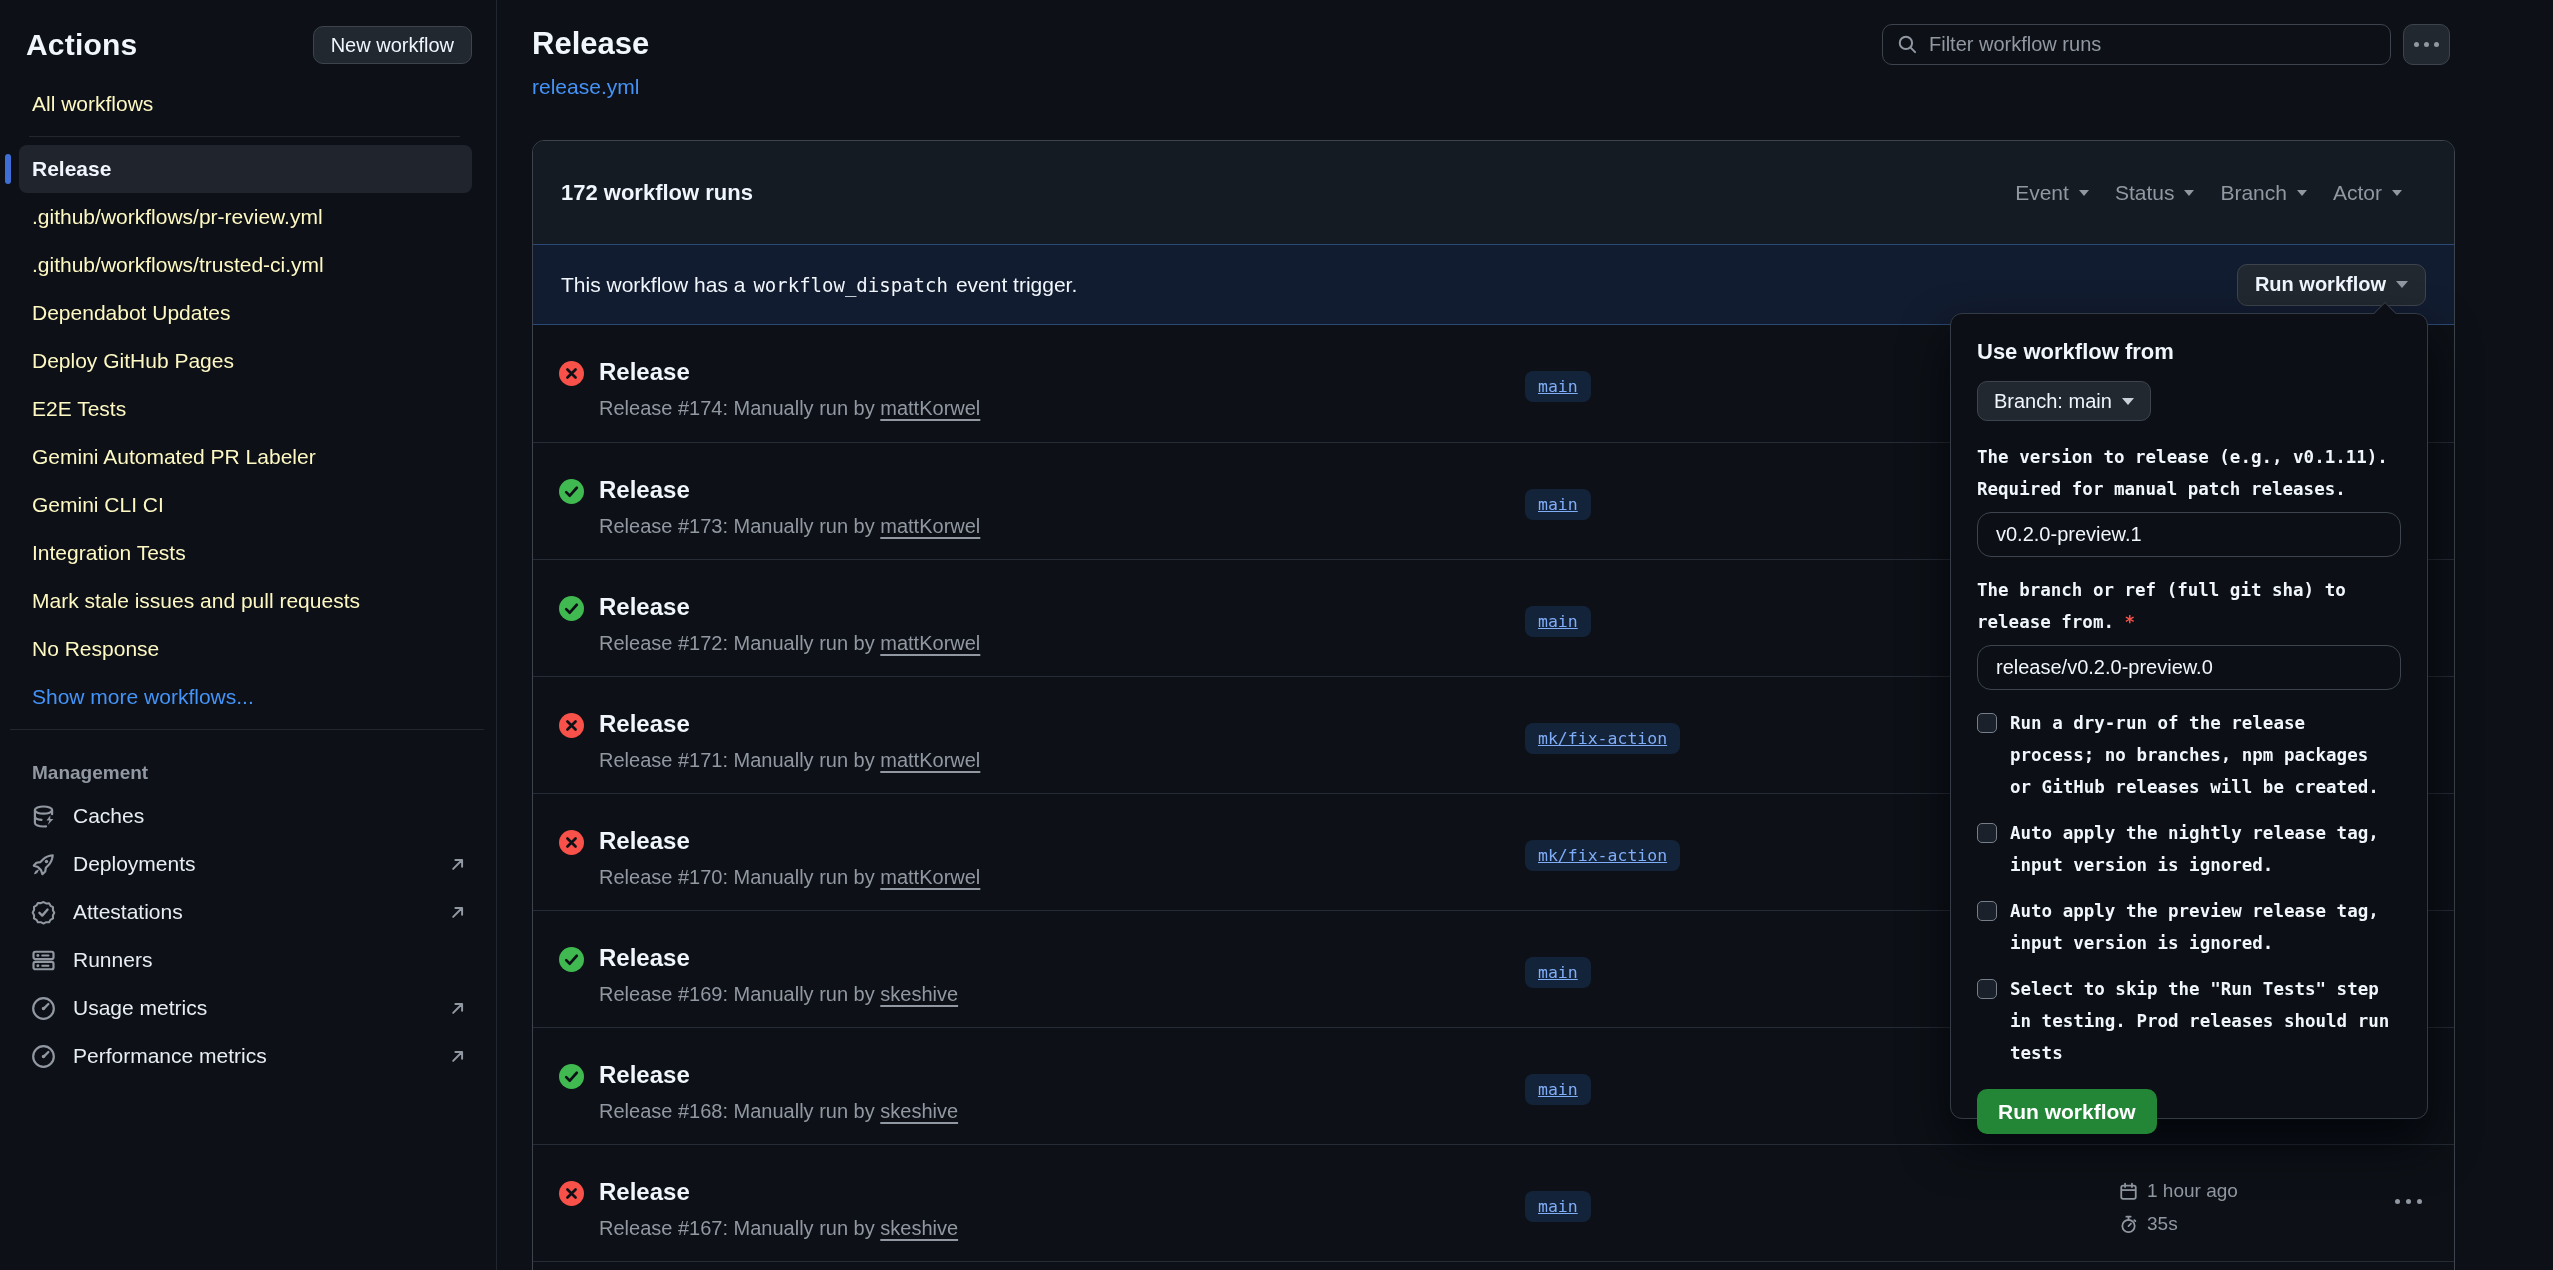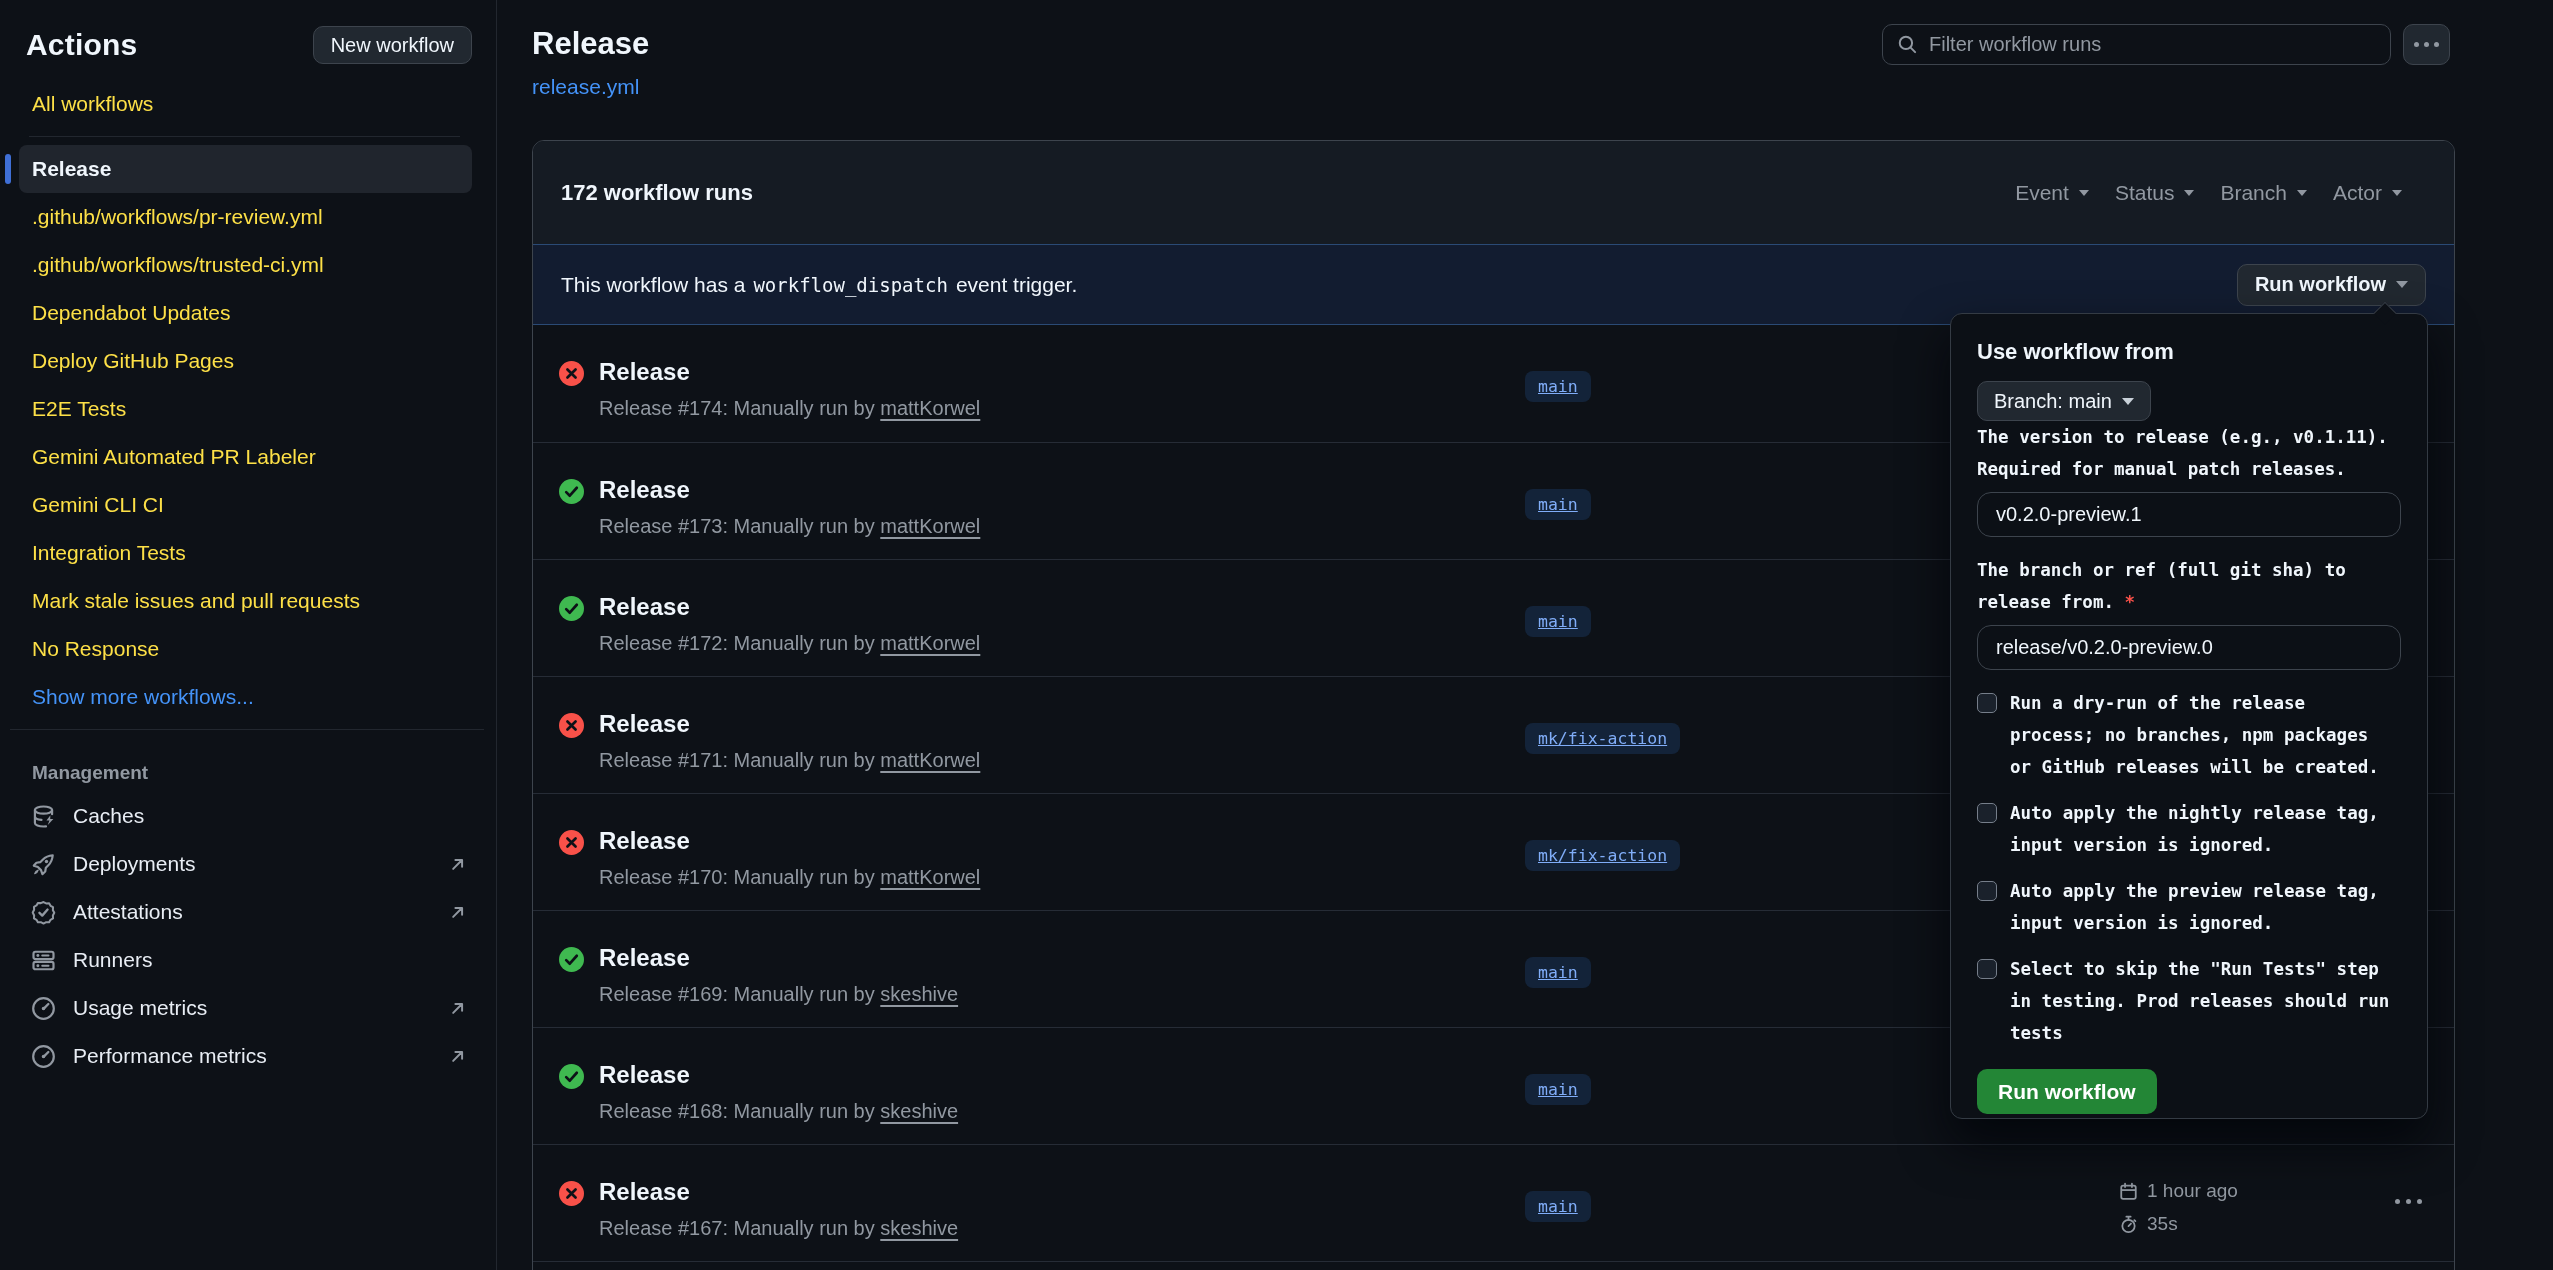--- a/index.html
+++ b/index.html
@@ -18,21 +18,21 @@
   .sidebar { position:absolute; left:0; top:0; width:497px; height:1270px; border-right:1px solid #22272f; background:#0d1117; }
   .sidebar-header { display:flex; align-items:center; justify-content:space-between; padding:26px 24px 16px 26px; }
   .sidebar-title { font-size:30px; font-weight:700; letter-spacing:.2px; }
   .btn-secondary {
     display:inline-flex; align-items:center; justify-content:center; gap:10px;
     background:#212830; border:1px solid #3d444d; border-radius:10px;
     color:#f0f6fc; font-size:20px; font-family:inherit; cursor:pointer;
   }
   .new-workflow-btn { height:38px; padding:0 17px; }
   .nav { padding:0 24px 0 19px; }
-  .nav-item { position:relative; height:48px; display:flex; align-items:center; padding:0 13px; font-size:21px; border-radius:8px; color:#fde047; cursor:pointer; }
+  .nav-item { position:relative; height:48px; display:flex; align-items:center; padding:0 13px; font-size:21px; border-radius:8px; color:#fef9c3; cursor:pointer; }
   .nav-item.selected { background:#20252d; font-weight:700; color:#f0f6fc; }
   .nav-item.selected::before { content:""; position:absolute; left:-14px; top:50%; transform:translateY(-50%); width:6px; height:30px; background:#3f6fd6; border-radius:3px; }
   .nav-item.link-style { color:#4493f8; }
   .divider { height:1px; background:#22272f; margin:8px 12px 8px 10px; }
   .mgmt-label { padding:24px 0 8px 32px; color:#9198a1; font-size:19px; font-weight:700; }
   .mgmt-item { height:48px; display:flex; align-items:center; gap:17px; padding:0 28px 0 31px; font-size:21px; color:#e8edf4; cursor:pointer; }
   .mgmt-item .m-icon { width:25px; height:25px; color:#9198a1; flex:none; }
   .mgmt-item .ext-arrow { margin-left:auto; width:21px; height:21px; color:#9198a1; }
 
   
@@ -72,21 +72,21 @@
   .row-meta { position:absolute; left:1586px; top:33px; color:#9198a1; font-size:19px; }
   .meta-line { display:flex; align-items:center; gap:9px; height:26px; margin-bottom:7px; }
   .meta-line svg { width:19px; height:19px; }
   .row-kebab { position:absolute; right:32px; top:54px; display:flex; gap:6px; cursor:pointer; }
   .run-row-partial { height:11px; border-top:1px solid #262c36; }
 
   
   .workflow-panel { position:absolute; left:1950px; top:313px; width:478px; height:806px; background:#0c1016; border:1px solid #343b44; border-radius:12px; box-shadow:0 24px 48px rgba(1,4,9,.8); padding:25px 26px; z-index:6; }
   .panel-caret { position:absolute; top:-9px; right:34px; width:16px; height:16px; background:#0c1016; border-left:1px solid #343b44; border-top:1px solid #343b44; transform:rotate(45deg); }
   .panel-heading { font-size:22px; font-weight:700; margin-bottom:16px; }
-  .branch-btn { height:40px; padding:6px 16px; }
+  .branch-btn { height:40px; padding:6px 16px; margin-bottom:20px; }
   .branch-btn .caret { color:#c9d1d9; }
   .mono-label { font-family:"DejaVu Sans Mono", monospace; font-weight:700; font-size:17.5px; line-height:32px; color:#f0f6fc; }
   .required { color:#f85149; }
   .panel-input { width:100%; height:45px; background:#0c1016; border:1px solid #3d444d; border-radius:14px; color:#f0f6fc; font-size:20px; padding:0 18px; margin:7px 0 17px; font-family:inherit; outline:none; }
   .checkbox-row { display:flex; gap:13px; margin-bottom:14px; }
   .checkbox { width:20px; height:20px; flex:none; margin-top:6px; background:#1a212b; border:1px solid #767e8a; border-radius:5px; cursor:pointer; }
   .checkbox-label { width:381px; }
   .btn-primary { display:inline-flex; align-items:center; background:#238636; border:none; border-radius:10px; height:45px; padding:0 21px; color:#ffffff; font-size:21px; font-weight:700; font-family:inherit; margin-top:6px; cursor:pointer; }
 </style>
 </head>

